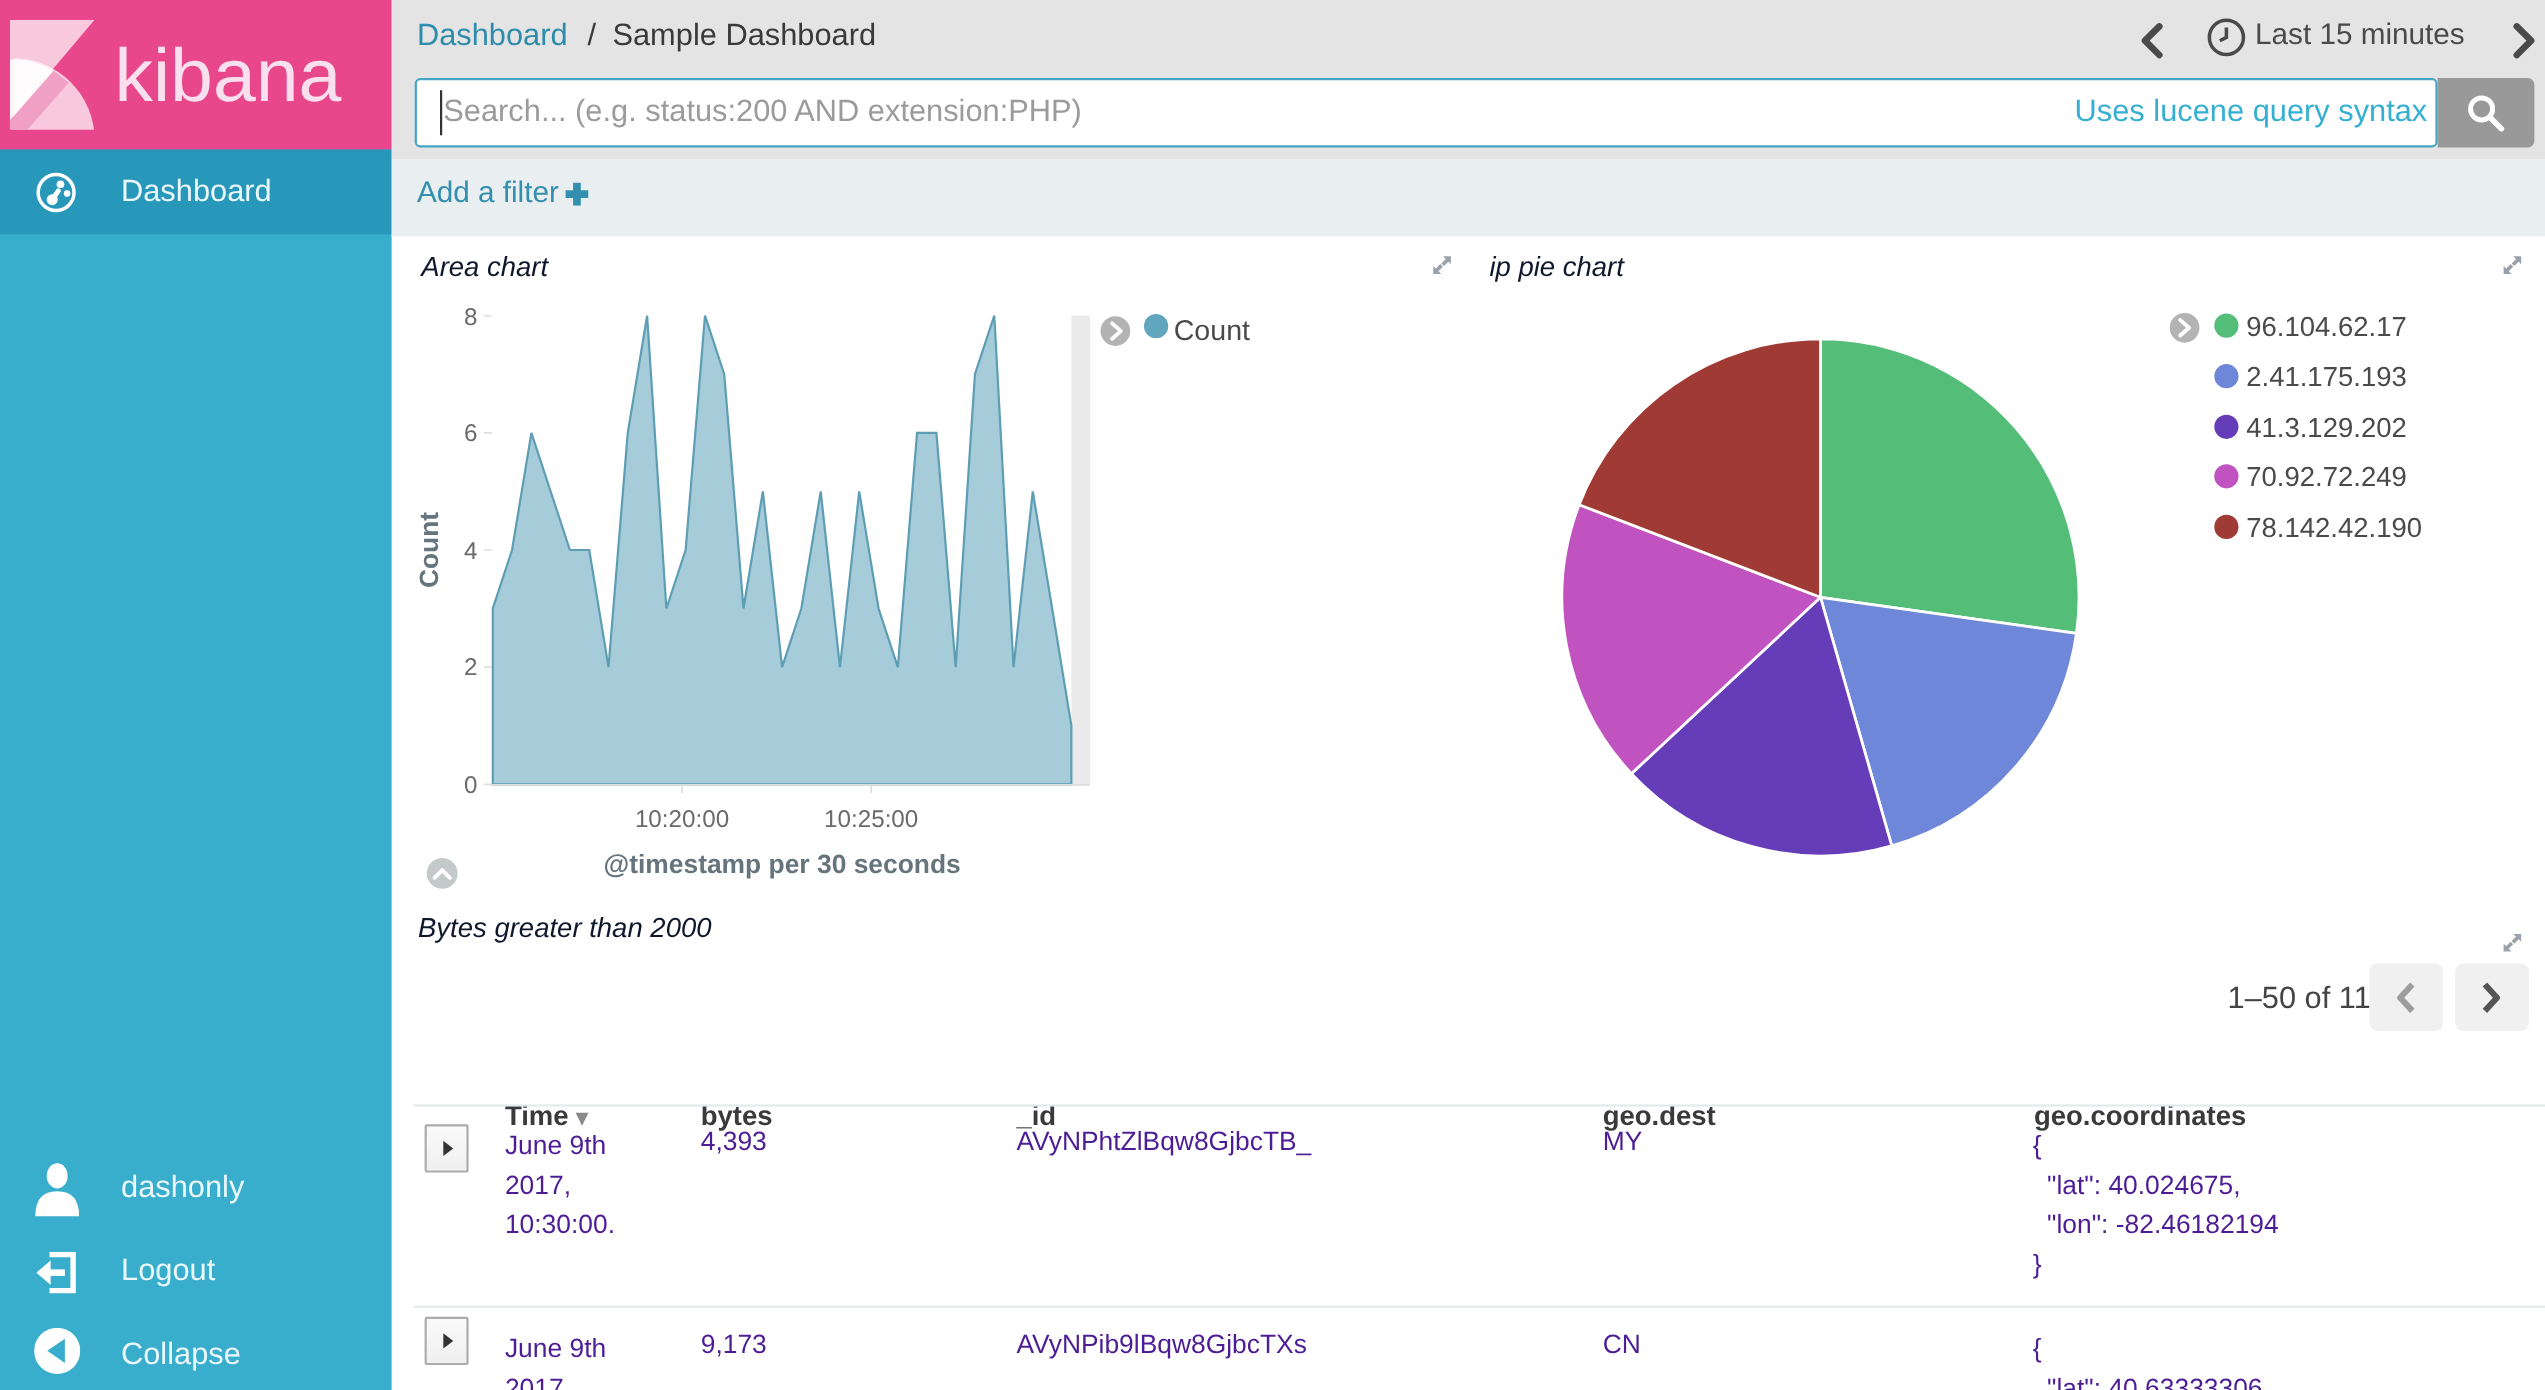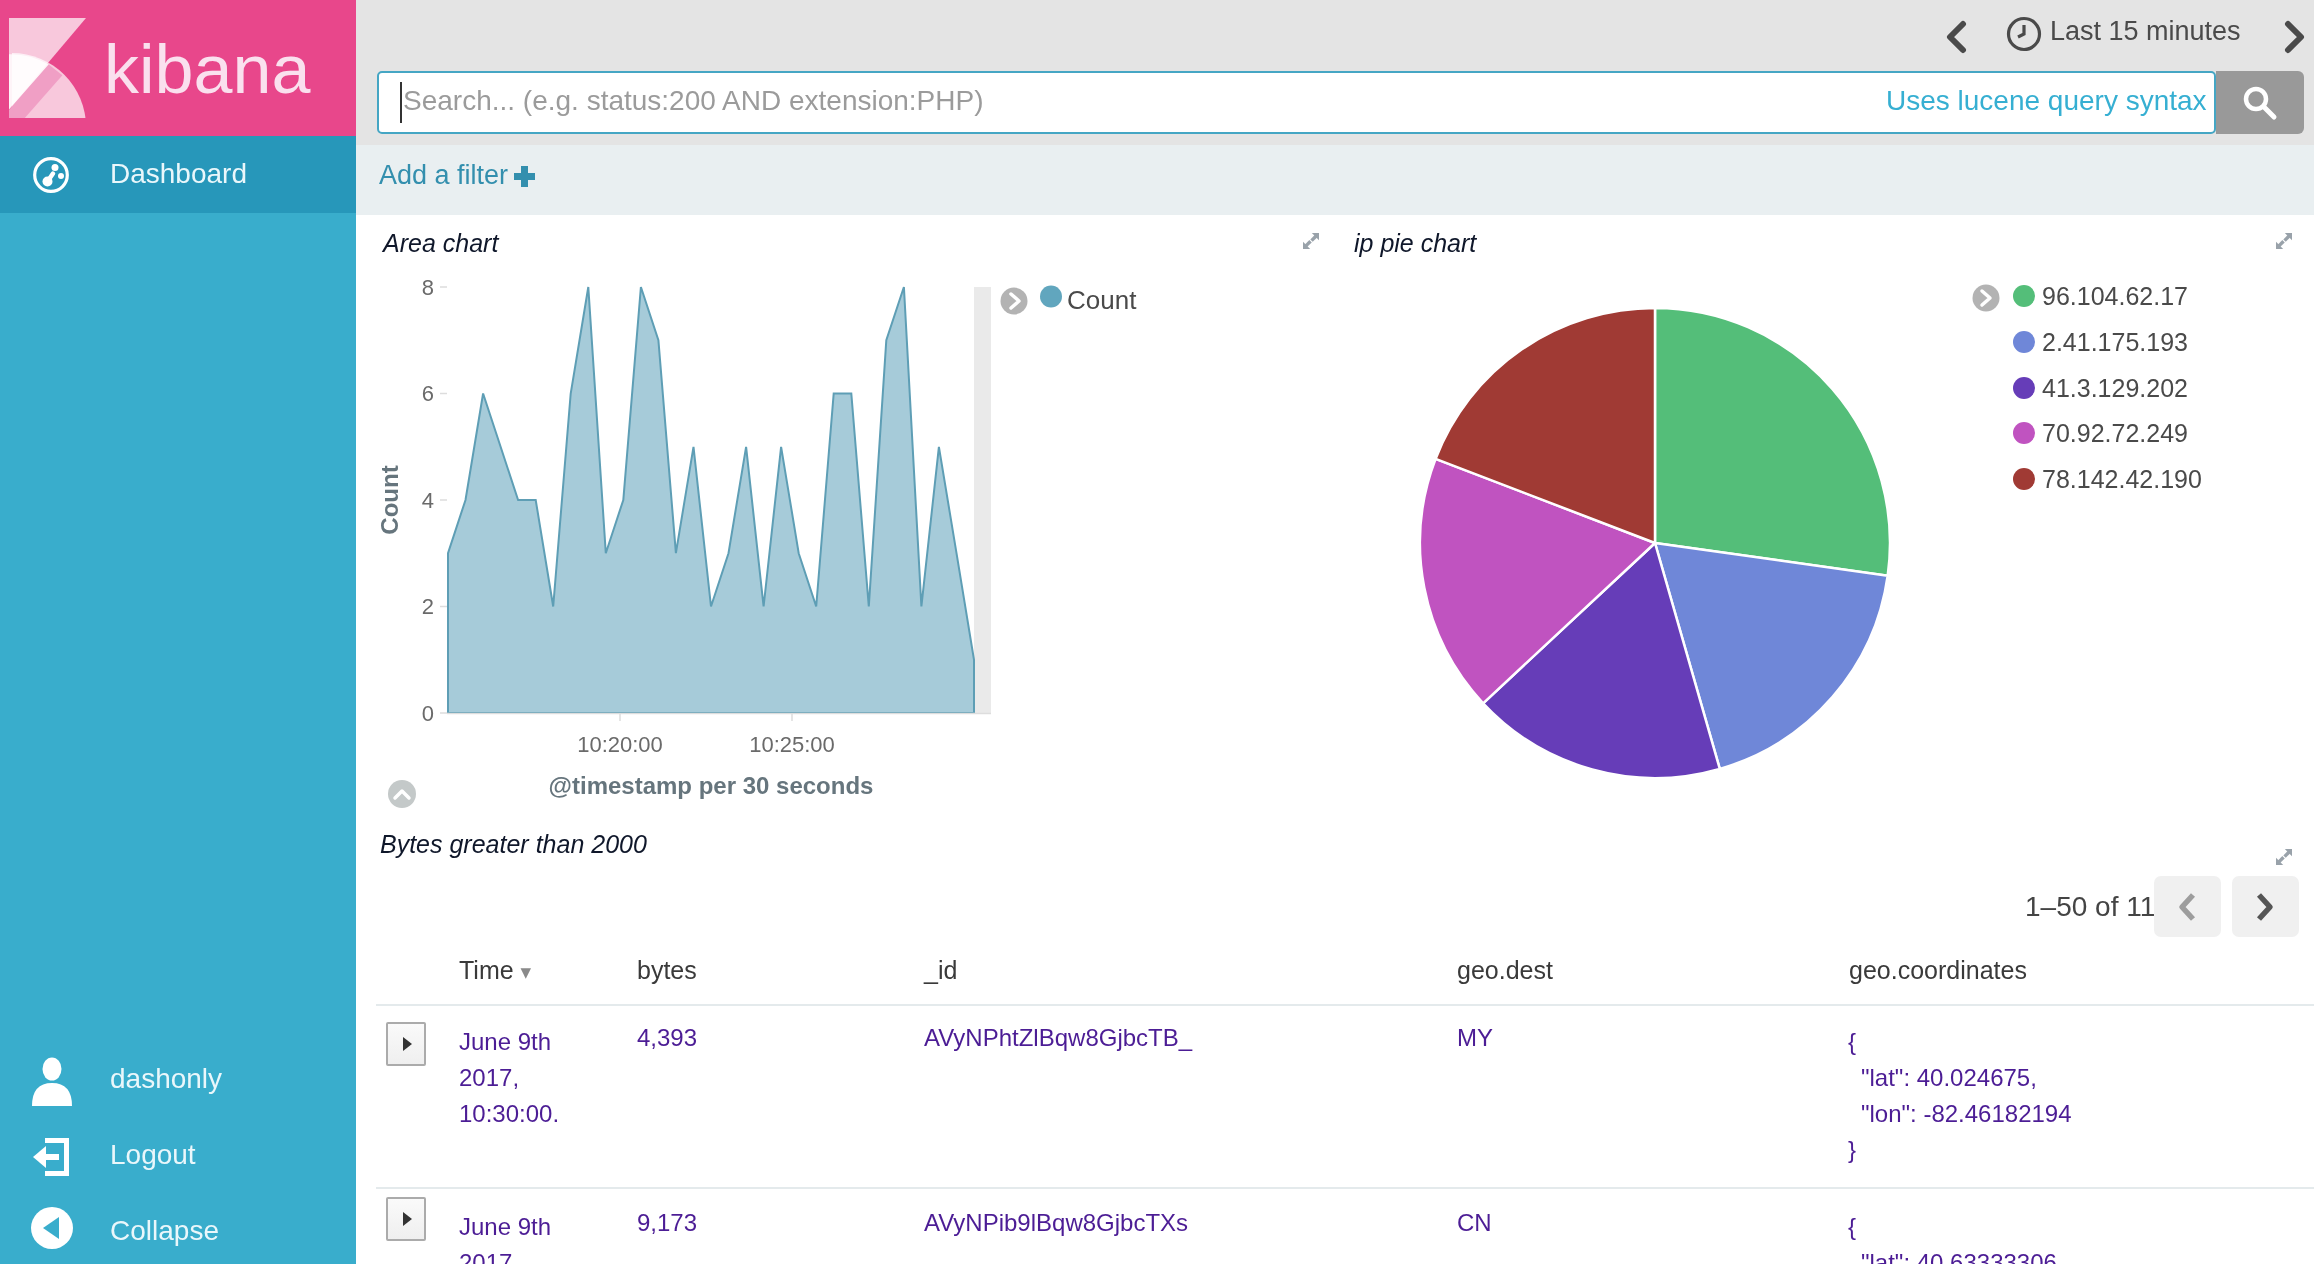--- a/index.html
+++ b/index.html
@@ -31,21 +31,21 @@
 #filterbar { left:356px; top:145px; width:1958px; height:70px; background:#E9EFF1; }
 #addfilter { left:23px; top:15px; font-size:27px; color:#338FAE;text-align:right; }
 
 
 .ptitle { font-size:25px; color:#0f172a;font-style:italic; }
 #areatitle { left:383px; top:229px; }
 #pietitle { left:1354px; top:229px; }
 #tabletitle { left:380px; top:830px; }
 
 
-.th { font-weight:400; font-size:25px; color:#3A3A3A; }
+.th { font-weight:700; font-size:25px; color:#3A3A3A;margin-top:45px; }
 .td { font-size:24px; color:#4c1d95; }
 #hdrline { left:376px; top:1004px; width:1938px; height:2px; background:#E4EAEC; }
 #rowline { left:376px; top:1187px; width:1938px; height:2px; background:#E4EAEC; }
 .expbtn { width:40px; height:44px; border:2px solid #ABABAB; border-radius:2px;
   background:linear-gradient(#FAFAFA,#EFEFEF); }
 .expbtn:after { content:""; position:absolute; left:15px; top:13px;
   border-left:9px solid #333; border-top:7px solid transparent; border-bottom:7px solid transparent; }
 .pagebtn { width:67px; height:61px; background:#F0F0F0; border-radius:7px; }
 #pagetext { left:1985px; top:891px; font-size:28px; color:#444;margin-left:40px; }
 </style>
@@ -86,20 +86,21 @@
   </svg>
   <div class="abs navtext" style="left:110px;top:1139px">Logout</div>
 
   <svg class="abs" style="left:31px;top:1207px" width="42" height="42" viewBox="0 0 42 42">
     <circle cx="21" cy="21" r="21" fill="#fff"></circle>
     <polygon points="12,21 28,10 28,32" fill="#39ADCC"></polygon>
   </svg>
   <div class="abs navtext" style="left:110px;top:1215px">Collapse</div>
 
   <div class="abs" id="topbar">
+    <div class="abs" id="crumb"><a>Dashboard</a><span style="display:inline-block;width:18px"></span>/<span style="display:inline-block;width:15px"></span>Sample Dashboard</div>
     <svg class="abs" style="left:1589px;top:20px" width="22" height="34" viewBox="0 0 22 34">
       <polyline points="18,4 5,17 18,30" fill="none" stroke="#4A4A4A" stroke-width="6" stroke-linecap="round" stroke-linejoin="round"></polyline>
     </svg>
     <svg class="abs" style="left:1650px;top:16px" width="36" height="36" viewBox="0 0 36 36">
       <circle cx="18" cy="18" r="15.5" fill="none" stroke="#4A4A4A" stroke-width="3.2"></circle>
       <polyline points="18,9 18,18 12,21" fill="none" stroke="#4A4A4A" stroke-width="3.2"></polyline>
     </svg>
     <div class="abs" style="left:1694px;top:16px;font-size:27px;color:#4A4A4A">Last 15 minutes</div>
     <svg class="abs" style="left:1928px;top:20px" width="22" height="34" viewBox="0 0 22 34">
       <polyline points="4,4 17,17 4,30" fill="none" stroke="#4A4A4A" stroke-width="6" stroke-linecap="round" stroke-linejoin="round"></polyline>

